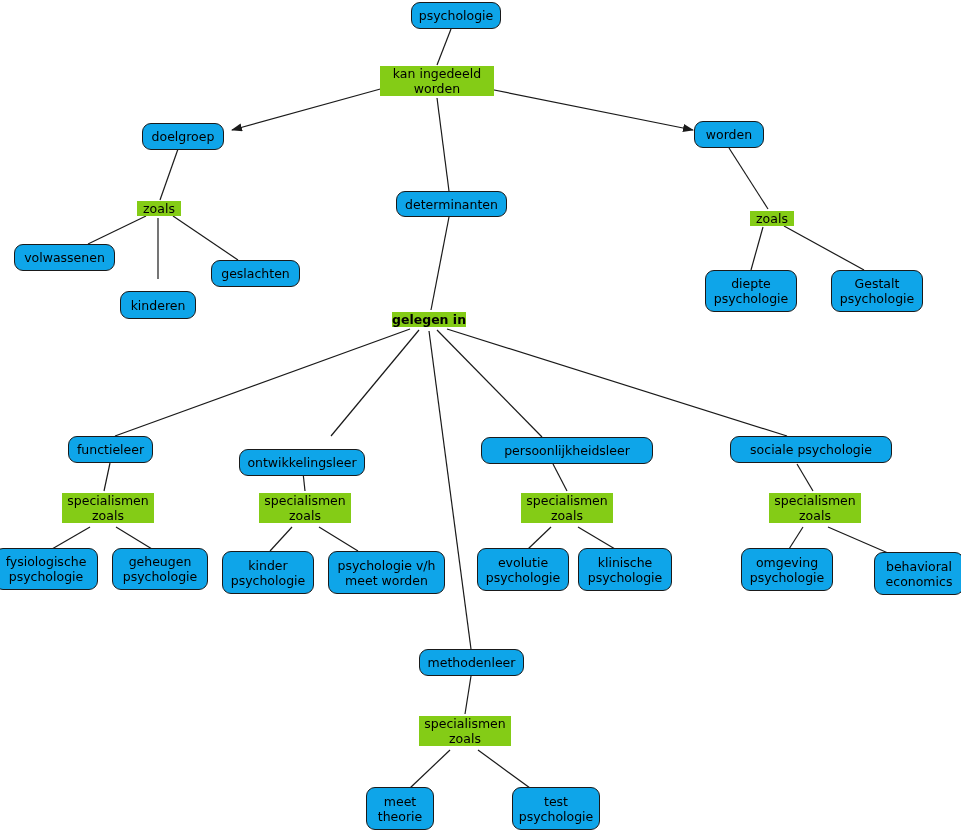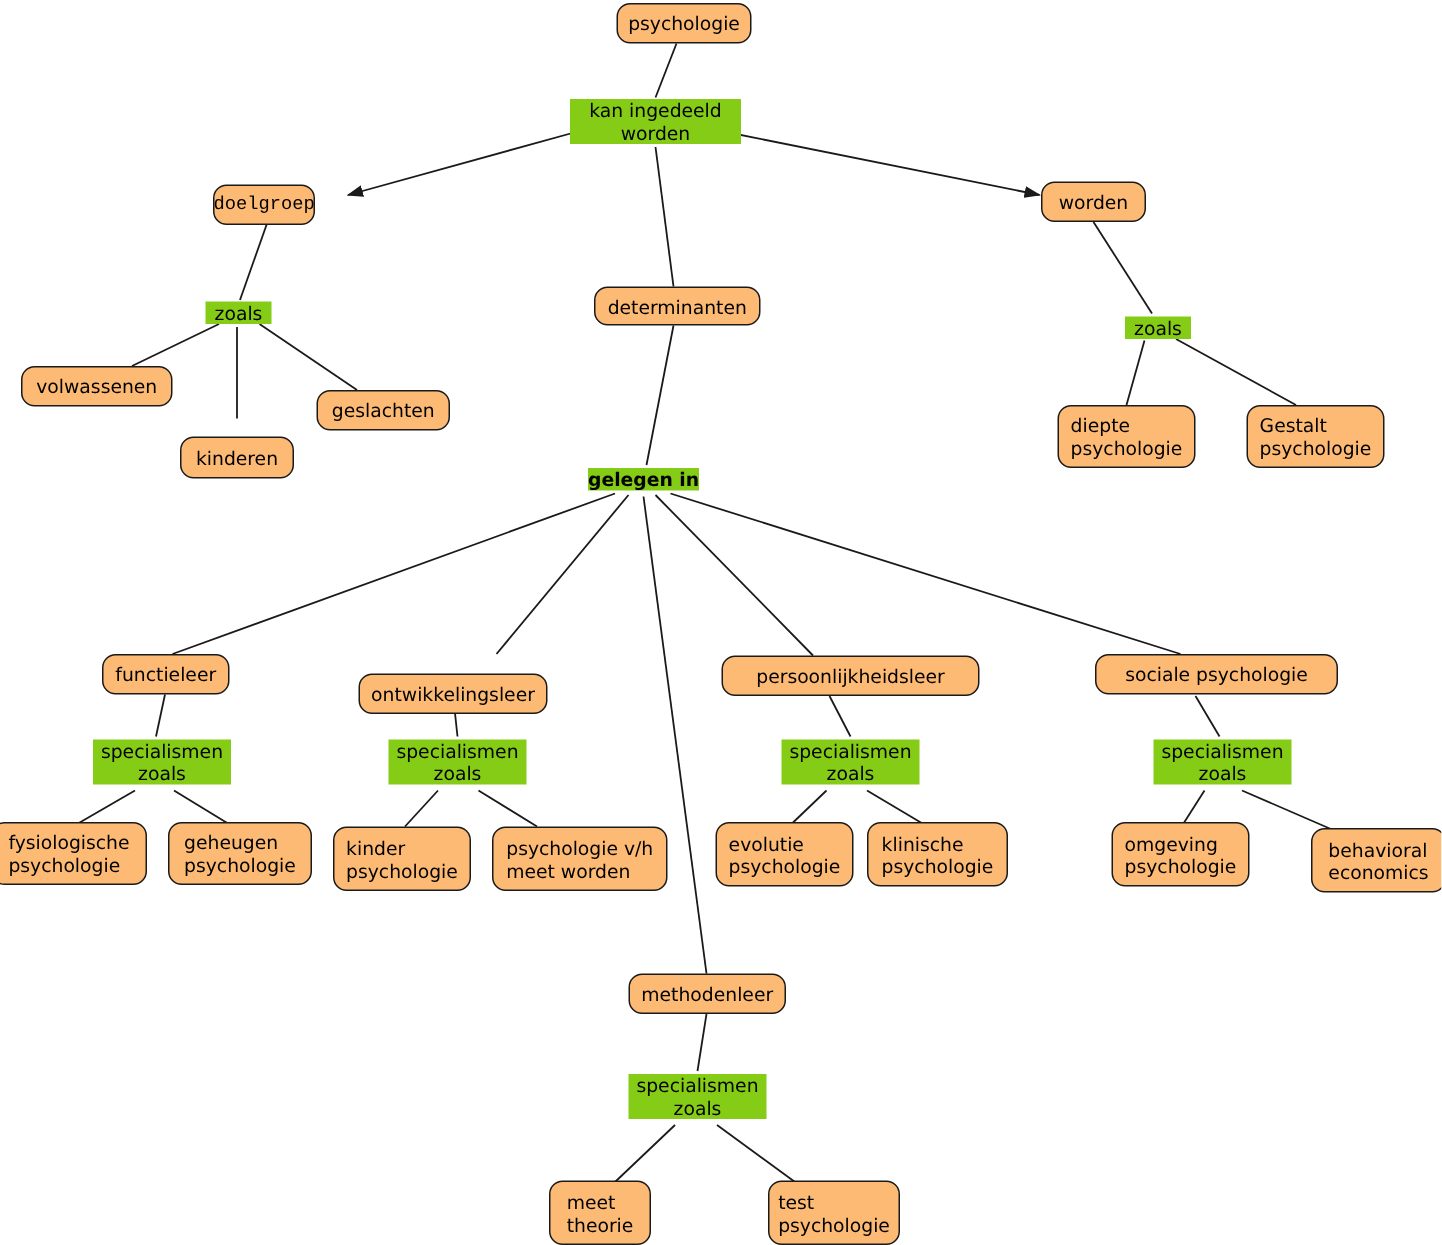--- a/index.html
+++ b/index.html
@@ -20,27 +20,27 @@
   #edges {
     position: absolute;
     left: 0;
     top: 0;
     width: 961px;
     height: 830px;
   }
   .node {
     position: absolute;
     box-sizing: border-box;
-    background: #fdba74;
+    background: #0ea5e9;
     border: 1px solid #1a1a1a;
     border-radius: 9px;
     color: #000000;
     font-size: 12.5px;
     line-height: 15px;
-    text-align: left;
+    text-align: center;
     display: flex;
     align-items: center;
     justify-content: center;
     padding: 2px 7px;
     white-space: pre;
     z-index: 3;
   }
   .linklabel {
     position: absolute;
     color: #000000;
@@ -114,21 +114,21 @@
     <line x1="803" y1="527" x2="789" y2="549" stroke="#1a1a1a" stroke-width="1.2"></line>
     <line x1="828" y1="527" x2="888" y2="553" stroke="#1a1a1a" stroke-width="1.2"></line>
 
     <line x1="471" y1="676" x2="465" y2="714" stroke="#1a1a1a" stroke-width="1.2"></line>
     <line x1="450" y1="750" x2="410" y2="788" stroke="#1a1a1a" stroke-width="1.2"></line>
     <line x1="478" y1="750" x2="530" y2="788" stroke="#1a1a1a" stroke-width="1.2"></line>
   </svg>
 
   <div class="node" style="left:411px; top:2px; width:90px; height:27px;">psychologie</div>
 
-  <div class="node" style="left:142px; top:123px; width:68px; height:27px;font-family:Liberation Mono, monospace;">doelgroep</div>
+  <div class="node" style="left:142px; top:123px; width:82px; height:27px;">doelgroep</div>
 
   <div class="node" style="left:694px; top:121px; width:70px; height:27px;">worden</div>
 
   <div class="node" style="left:396px; top:191px; width:111px; height:26px;">determinanten</div>
 
   <div class="node" style="left:14px; top:244px; width:101px; height:27px;">volwassenen</div>
 
   <div class="node" style="left:120px; top:291px; width:76px; height:28px;">kinderen</div>
 
   <div class="node" style="left:211px; top:260px; width:89px; height:27px;">geslachten</div>

